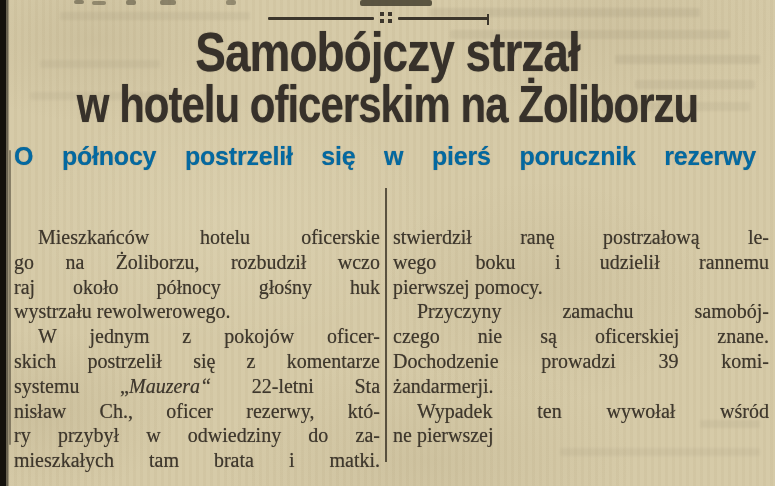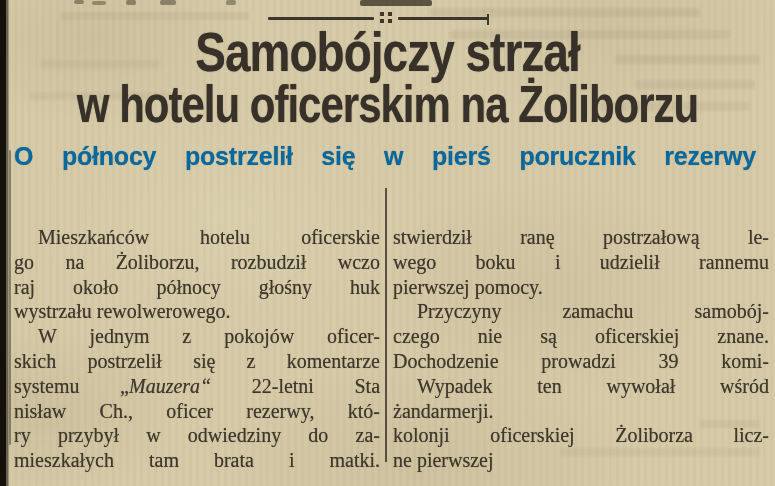--- a/index.html
+++ b/index.html
@@ -112,17 +112,16 @@
   <div class="bl j">mieszkałych tam brata i matki.</div>
 </div>
 
 <div class="col col-right">
   <div class="bl j">stwierdził ranę postrzałową le-</div>
   <div class="bl j">wego boku i udzielił rannemu</div>
   <div class="bl">pierwszej pomocy.</div>
   <div class="bl j ind">Przyczyny zamachu samobój-</div>
   <div class="bl j">czego nie są oficerskiej znane.</div>
   <div class="bl j">Dochodzenie prowadzi 39 komi-</div>
+  <div class="bl">żandarmerji.</div>
   <div class="bl j ind">Wypadek ten wywołał wśród</div>
-  <div class="bl">żandarmerji.</div>
-  <div class="bl j">kolonji oficerskiej Żoliborza licz-</div>
   <div class="bl">ne pierwszej</div>
 </div>
 
 </body></html>

